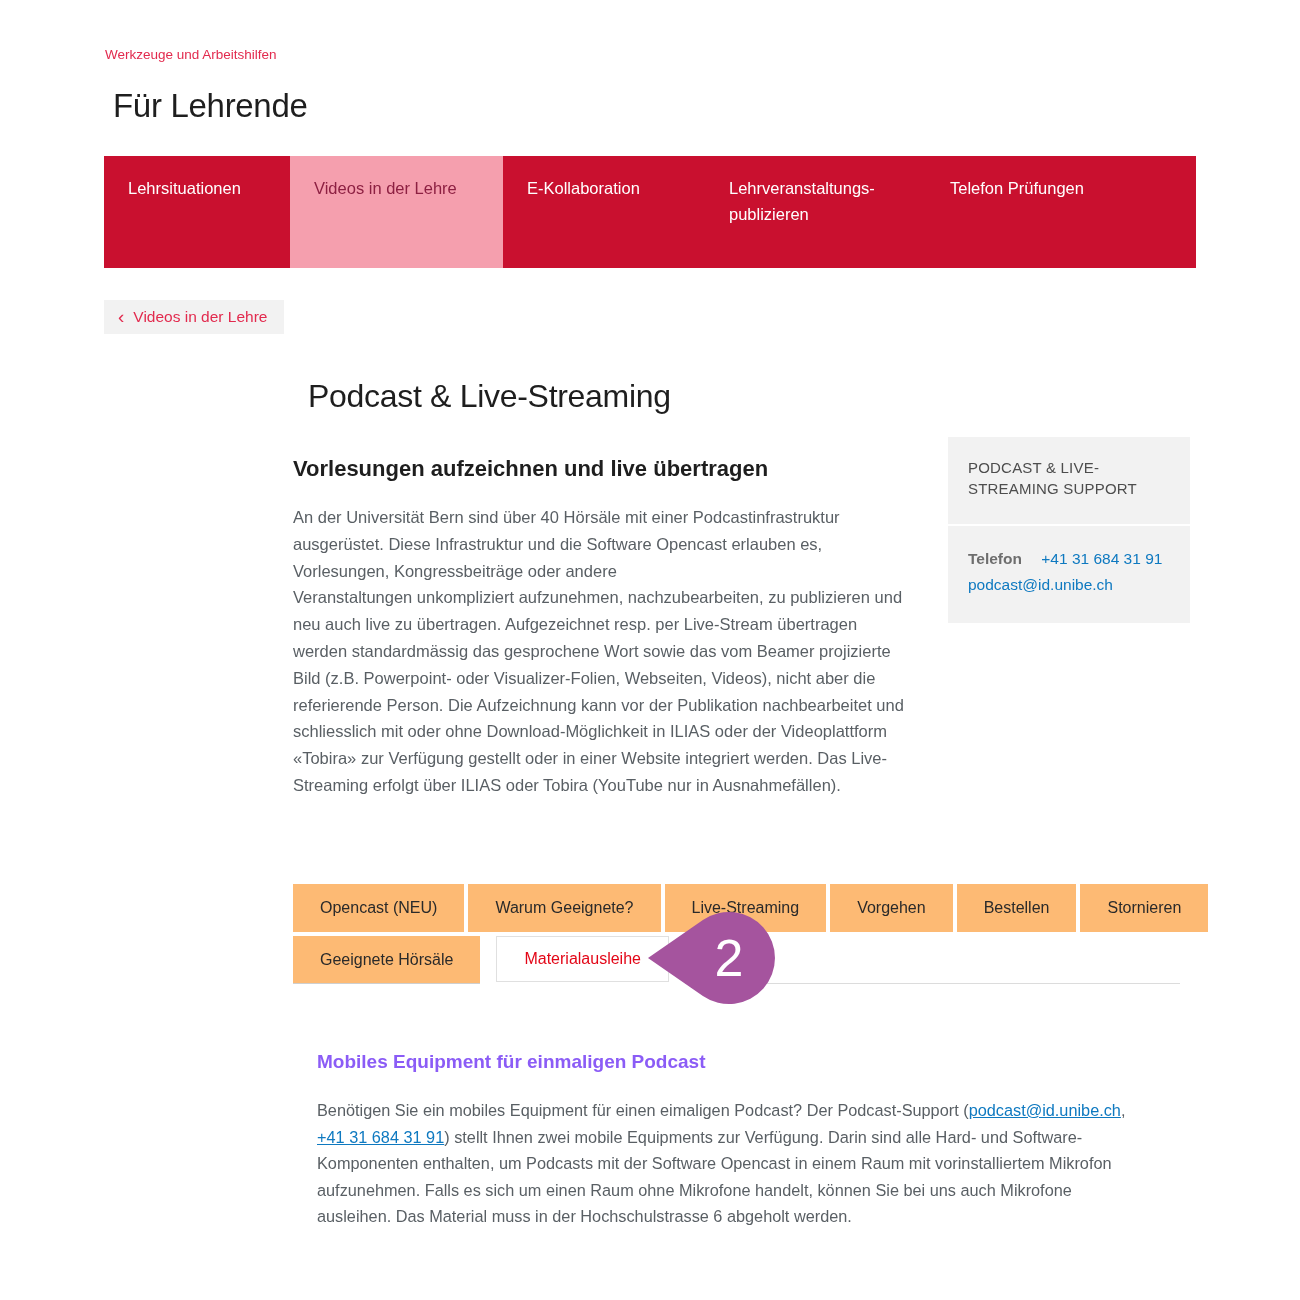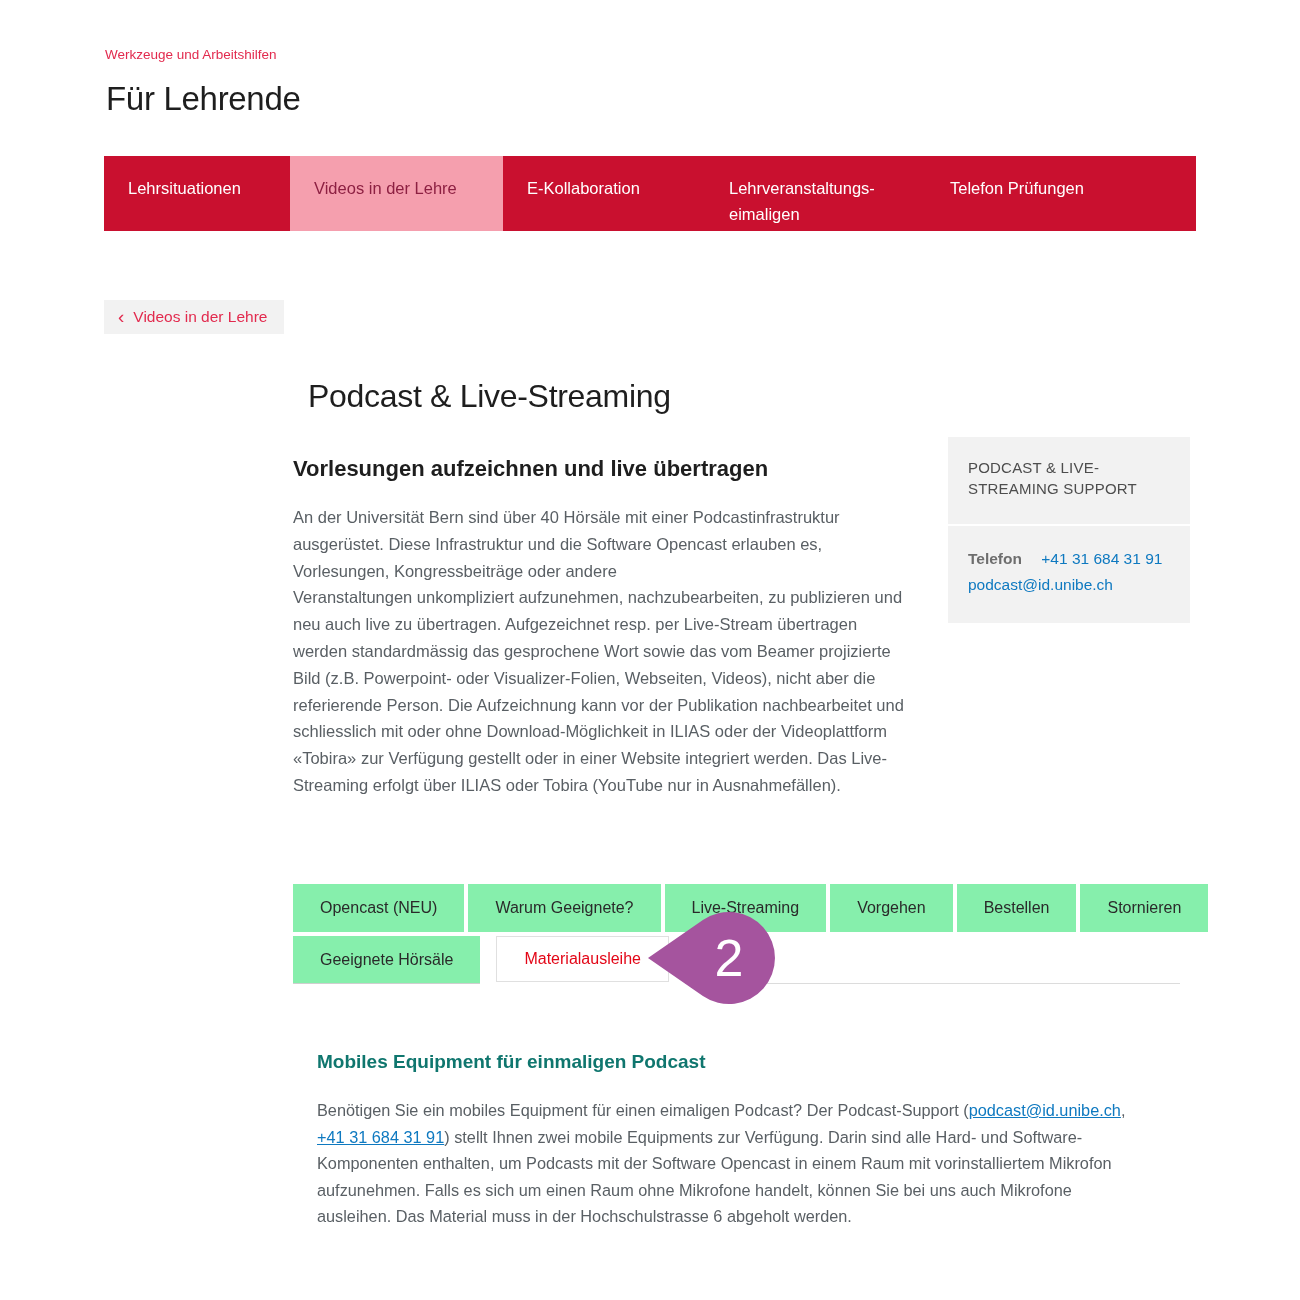--- a/index.html
+++ b/index.html
@@ -4,21 +4,21 @@
 <style>
   html,body{margin:0;padding:0;background:#fff;}
   .canvas{
     position:relative;width:1300px;height:1300px;background:#ffffff;overflow:hidden;
     font-family:"Liberation Sans",sans-serif;
   }
   
   .eyebrow{position:absolute;left:105px;top:47px;font-size:13.5px;color:#e22a4e;}
   .site-title{position:absolute;left:102px;top:76px;font-size:33px;font-weight:400;color:#1e1e1e;letter-spacing:-0.3px;}
   
-  .topnav{position:absolute;left:104px;top:156px;width:1092px;height:75px;background:#c9102f;display:flex;}
+  .topnav{position:absolute;left:104px;top:156px;width:1092px;height:112px;background:#c9102f;display:flex;}
   .nav-item{box-sizing:border-box;padding:20px 24px 0 24px;color:#ffffff;font-size:16.5px;line-height:1.55;cursor:pointer;white-space:pre-line;}
   .topnav .nav-item:nth-child(1){width:186px;}
   .topnav .nav-item:nth-child(2){width:213px;}
   .topnav .nav-item:nth-child(3){width:202px;}
   .topnav .nav-item:nth-child(4){width:221px;}
   .nav-item.active{background:#f59fae;color:#8d2042;}
   
   .breadcrumb{position:absolute;left:104px;top:300px;height:34px;background:#f2f2f2;display:inline-flex;align-items:center;padding:0 17px 0 14px;color:#e22a4e;font-size:15.5px;cursor:pointer;}
   .breadcrumb .chev{font-size:19px;margin-right:9px;line-height:1;position:relative;top:-1px;}
   
@@ -27,47 +27,47 @@
   .intro{position:absolute;left:293px;top:504px;width:618px;font-size:16.5px;line-height:26.8px;color:#595f64;white-space:pre-line;}
   
   .support{position:absolute;left:948px;top:437px;width:242px;background:#f2f2f2;box-sizing:border-box;}
   .support-head{padding:20px 20px 25px 20px;font-size:15px;line-height:1.4;color:#4d4d4d;border-bottom:2px solid #ffffff;letter-spacing:0.2px;}
   .support-body{padding:20px 20px 24px 20px;font-size:15.5px;line-height:1.7;}
   .tel-label{font-weight:700;color:#6e6e6e;margin-right:15px;}
   .support a{color:#0e79c0;text-decoration:none;cursor:pointer;}
   
   .tabs{position:absolute;left:293px;top:884px;width:887px;}
   .tab-row{display:flex;gap:4px;margin-bottom:4px;}
-  .chip{box-sizing:border-box;height:48px;display:flex;align-items:center;padding:0 27px;background:#86efac;color:#2a2a2a;font-size:16px;cursor:pointer;white-space:nowrap;}
+  .chip{box-sizing:border-box;height:48px;display:flex;align-items:center;padding:0 27px;background:#fdba74;color:#2a2a2a;font-size:16px;cursor:pointer;white-space:nowrap;}
   .tab-row2{display:flex;gap:16px;align-items:flex-start;height:60px;}
   .chip.underlined{border-bottom:1px solid #cfcfcf;}
   .chip.active-tab{background:#ffffff;border:1px solid #e0e0e0;color:#e30617;height:46px;}
   .tab-rule{flex:1;height:47px;border-bottom:1px solid #dcdcdc;}
   
   .balloon{position:absolute;left:647px;top:911px;width:130px;height:94px;z-index:6;}
   .balloon text{font-family:"Liberation Sans",sans-serif;font-size:52px;fill:#ffffff;}
   
-  .content-heading{position:absolute;left:317px;top:1051px;font-size:19px;font-weight:700;color:#0f766e;}
+  .content-heading{position:absolute;left:317px;top:1051px;font-size:19px;font-weight:700;color:#8b5cf6;}
   .content-para{position:absolute;left:317px;top:1097px;width:818px;font-size:16.3px;line-height:26.5px;color:#595f64;}
   .content-para a{color:#0e79c0;text-decoration:underline;cursor:pointer;}
 </style>
 </head>
 <body>
 
 <div class="canvas">
 
   <div class="eyebrow">Werkzeuge und Arbeitshilfen</div>
-  <h1 class="site-title" style="margin:4px;">Für Lehrende</h1>
+  <h1 class="site-title" style="margin:11px;">Für Lehrende</h1>
 
   <nav class="topnav">
     <div class="nav-item">Lehrsituationen</div>
     <div class="nav-item active">Videos in der Lehre</div>
     <div class="nav-item">E-Kollaboration</div>
     <div class="nav-item">Lehrveranstaltungs-
-eimaligen</div>
+publizieren</div>
     <div class="nav-item">Telefon Prüfungen</div>
   </nav>
 
   <div class="breadcrumb">
     <span class="chev">‹</span>
     <span>Videos in der Lehre</span>
   </div>
 
   <h2 class="page-title" style="margin:16px;">Podcast &amp; Live-Streaming</h2>
   <h3 class="section-heading" style="margin:0;">Vorlesungen aufzeichnen und live übertragen</h3>

